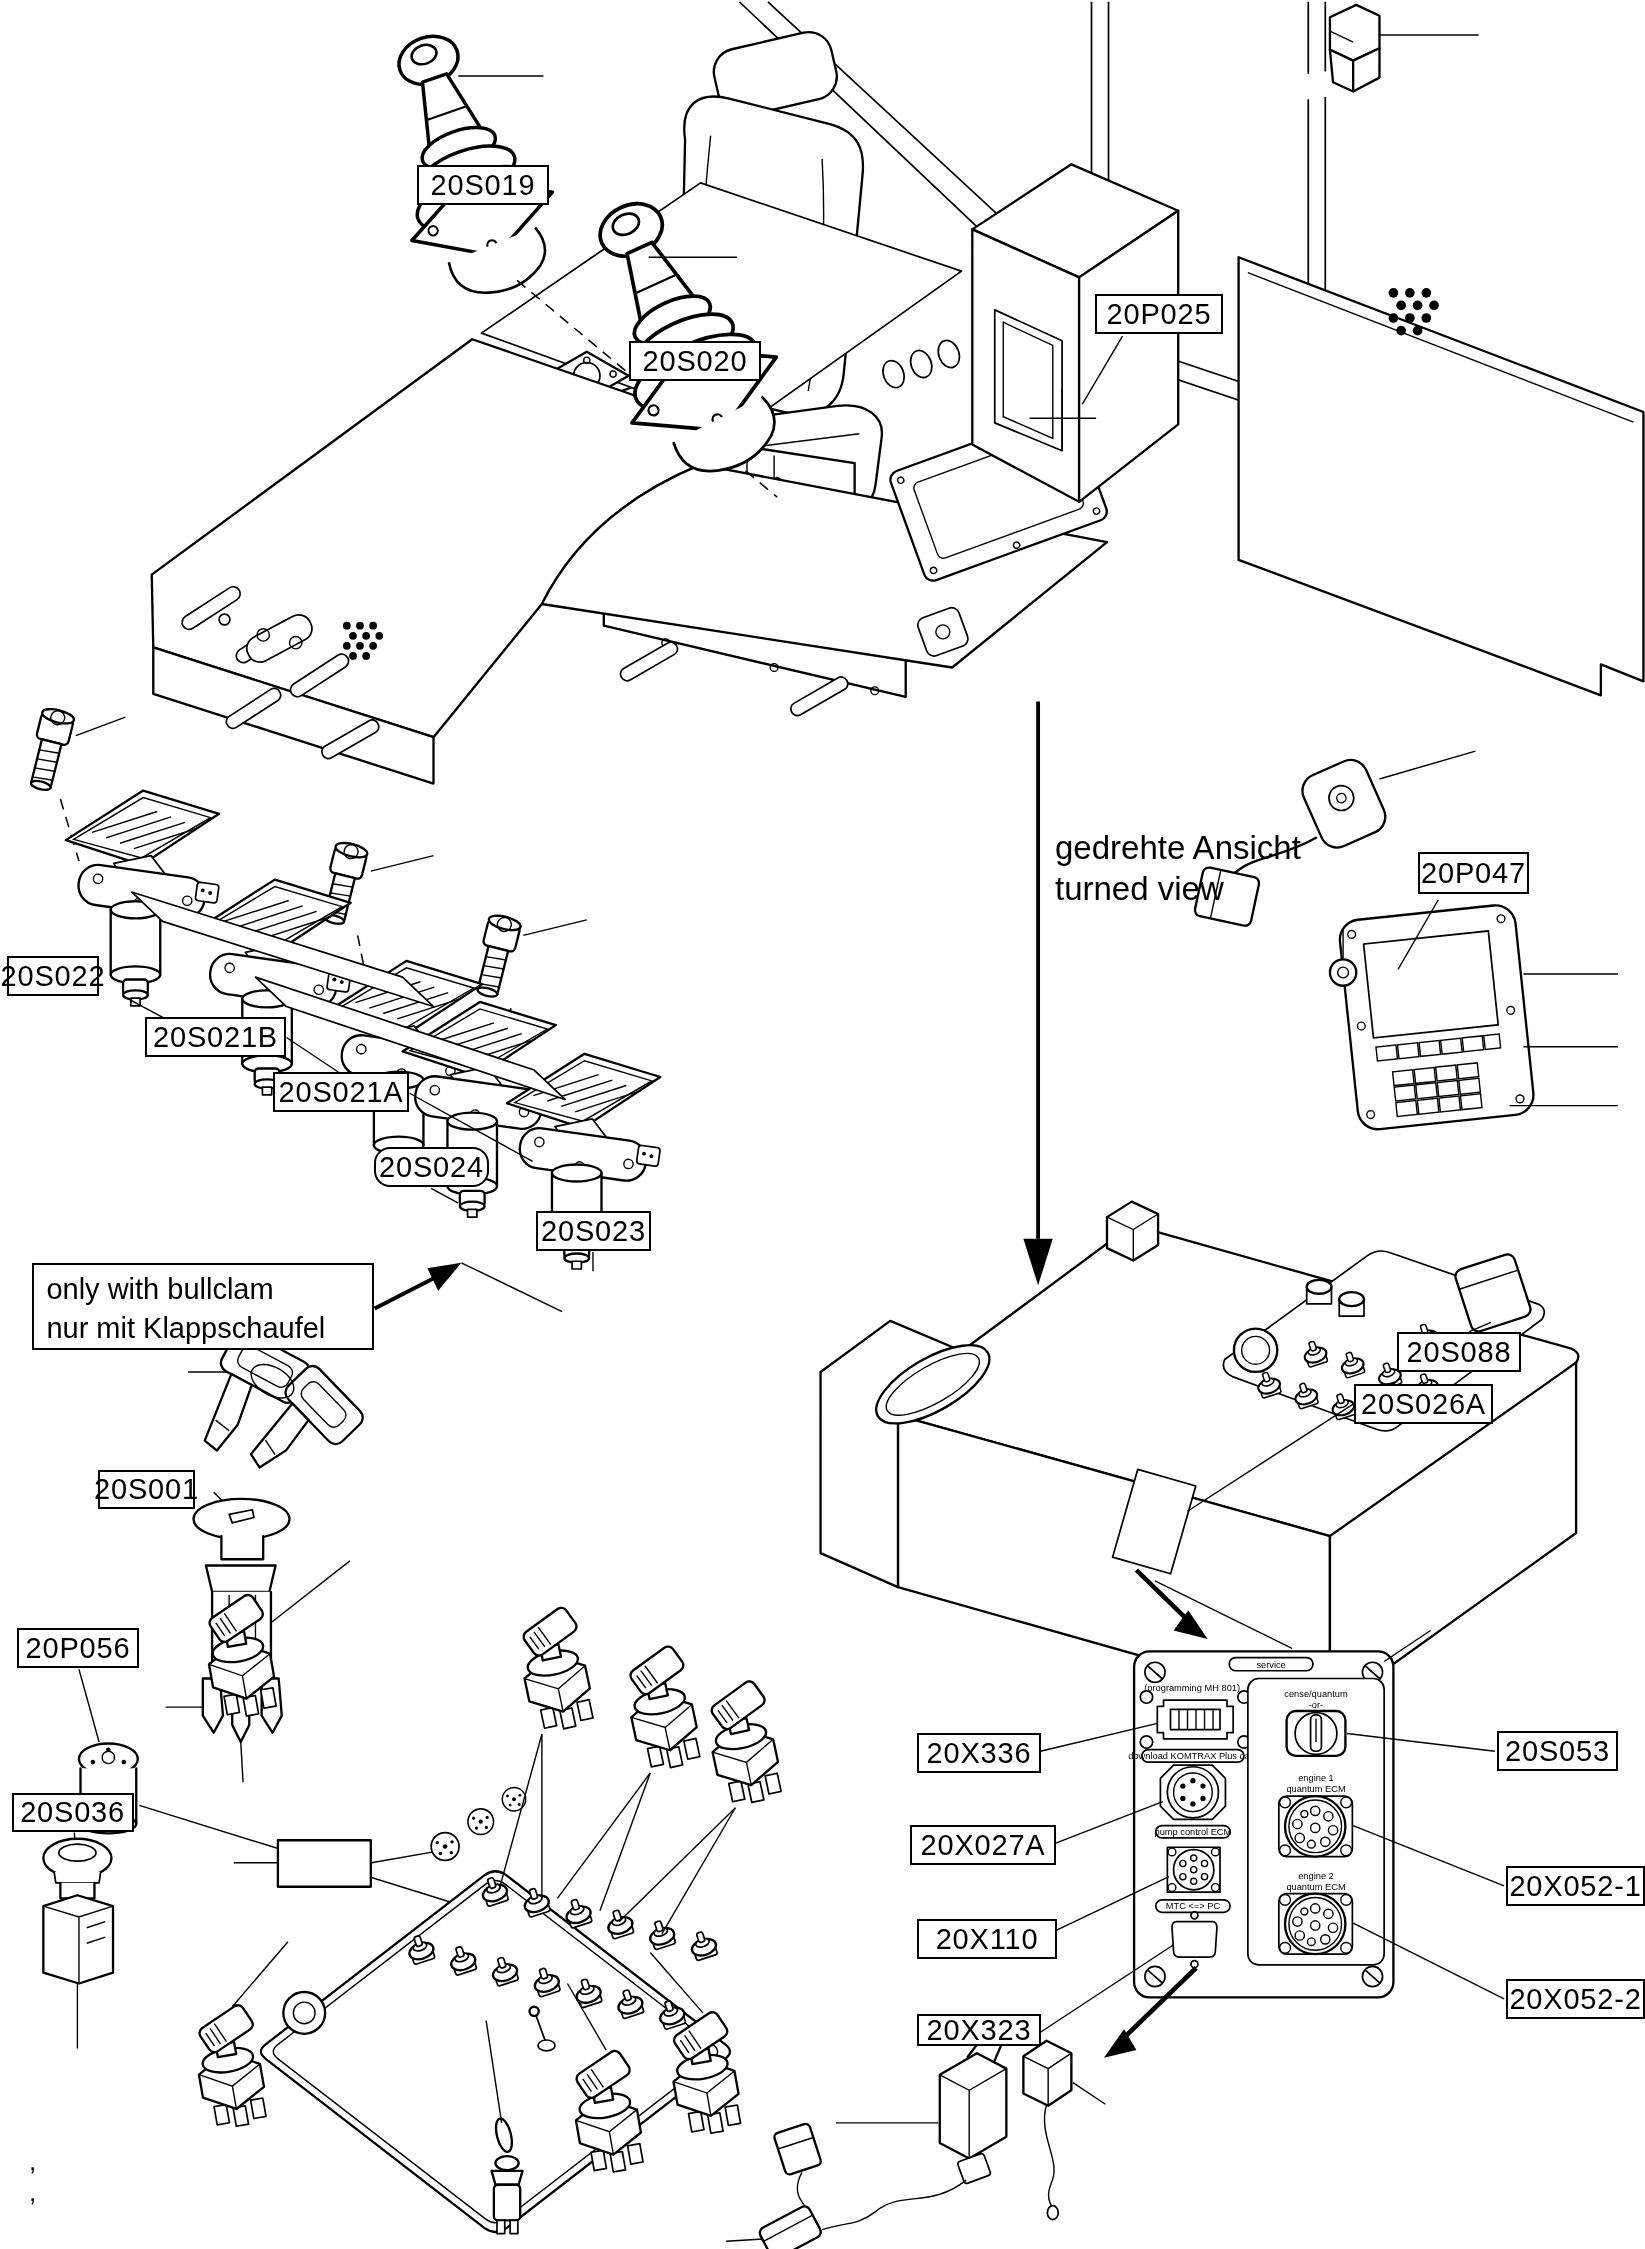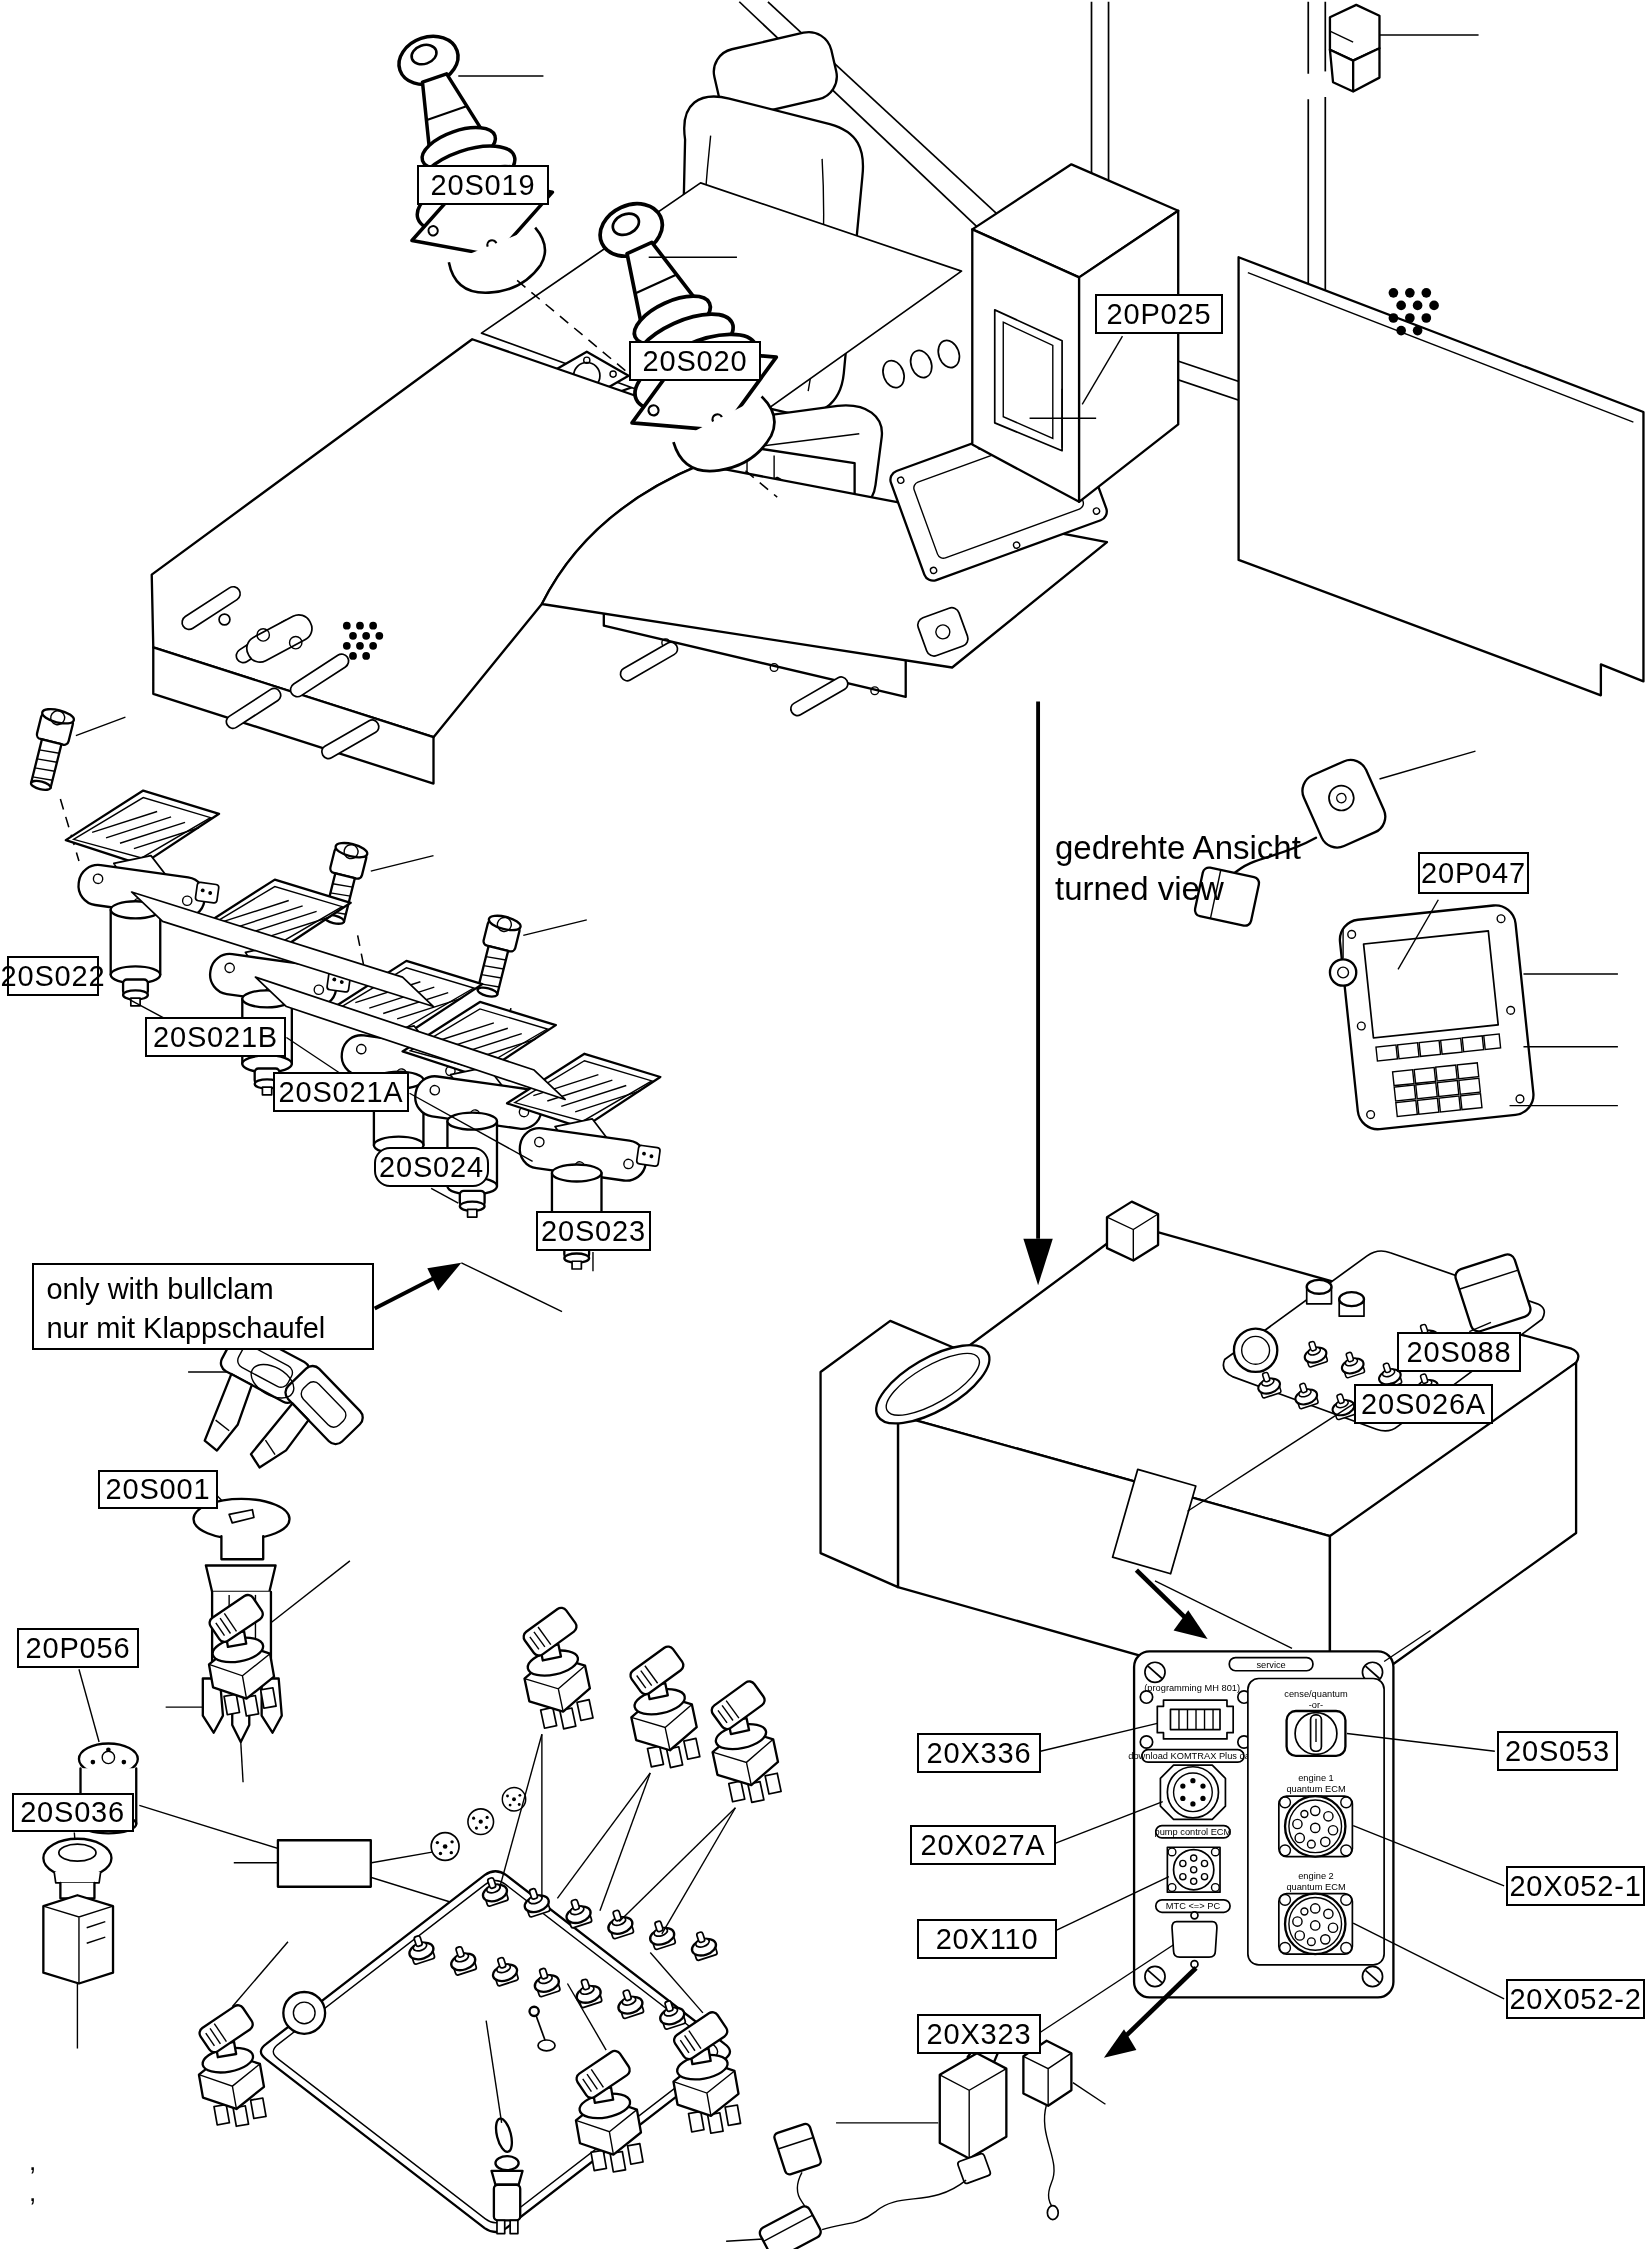--- a/index.html
+++ b/index.html
@@ -696,29 +696,29 @@
 
 <div class="plabel" style="left:417px;top:165px;width:132px;height:40px;">20S019</div>
 <div class="plabel" style="left:629px;top:341px;width:132px;height:40px;">20S020</div>
 <div class="plabel" style="left:1095px;top:294px;width:128px;height:40px;">20P025</div>
 <div class="plabel" style="left:1418px;top:852px;width:111px;height:42px;">20P047</div>
 <div class="plabel" style="left:7px;top:956px;width:92px;height:40px;">20S022</div>
 <div class="plabel" style="left:145px;top:1017px;width:141px;height:40px;">20S021B</div>
 <div class="plabel" style="left:273px;top:1072px;width:136px;height:40px;">20S021A</div>
 <div class="plabel" style="left:374px;top:1147px;width:115px;height:40px;border-radius:16px;">20S024</div>
 <div class="plabel" style="left:536px;top:1211px;width:115px;height:40px;">20S023</div>
-<div class="plabel" style="left:98px;top:1470px;width:120px;height:39px;">20S001</div>
+<div class="plabel" style="left:98px;top:1470px;width:97px;height:39px;">20S001</div>
 <div class="plabel" style="left:17px;top:1628px;width:122px;height:40px;">20P056</div>
 <div class="plabel" style="left:11.6px;top:1793px;width:122px;height:39px;">20S036</div>
 <div class="plabel" style="left:1397px;top:1332px;width:124px;height:40px;">20S088</div>
 <div class="plabel" style="left:1354px;top:1384px;width:139px;height:40px;">20S026A</div>
 <div class="plabel" style="left:917px;top:1733px;width:124px;height:40px;">20X336</div>
 <div class="plabel" style="left:910px;top:1825px;width:146px;height:40px;">20X027A</div>
 <div class="plabel" style="left:917px;top:1919px;width:140px;height:40px;">20X110</div>
-<div class="plabel" style="left:917px;top:2014px;width:124px;height:40px;">20X323</div>
+<div class="plabel" style="left:917px;top:2014px;width:124px;height:32px;">20X323</div>
 <div class="plabel" style="left:1497px;top:1731px;width:121px;height:40px;">20S053</div>
 <div class="plabel" style="left:1506px;top:1866px;width:139px;height:40px;">20X052-1</div>
 <div class="plabel" style="left:1506px;top:1979px;width:139px;height:40px;">20X052-2</div>
 
 <div class="notebox" style="left:32px;top:1263px;width:342px;height:87px;">
   <div>only with bullclam</div>
   <div>nur mit Klappschaufel</div>
 </div>
 <div class="freetext" style="left:1055px;top:827px;">
   <div>gedrehte Ansicht</div>

